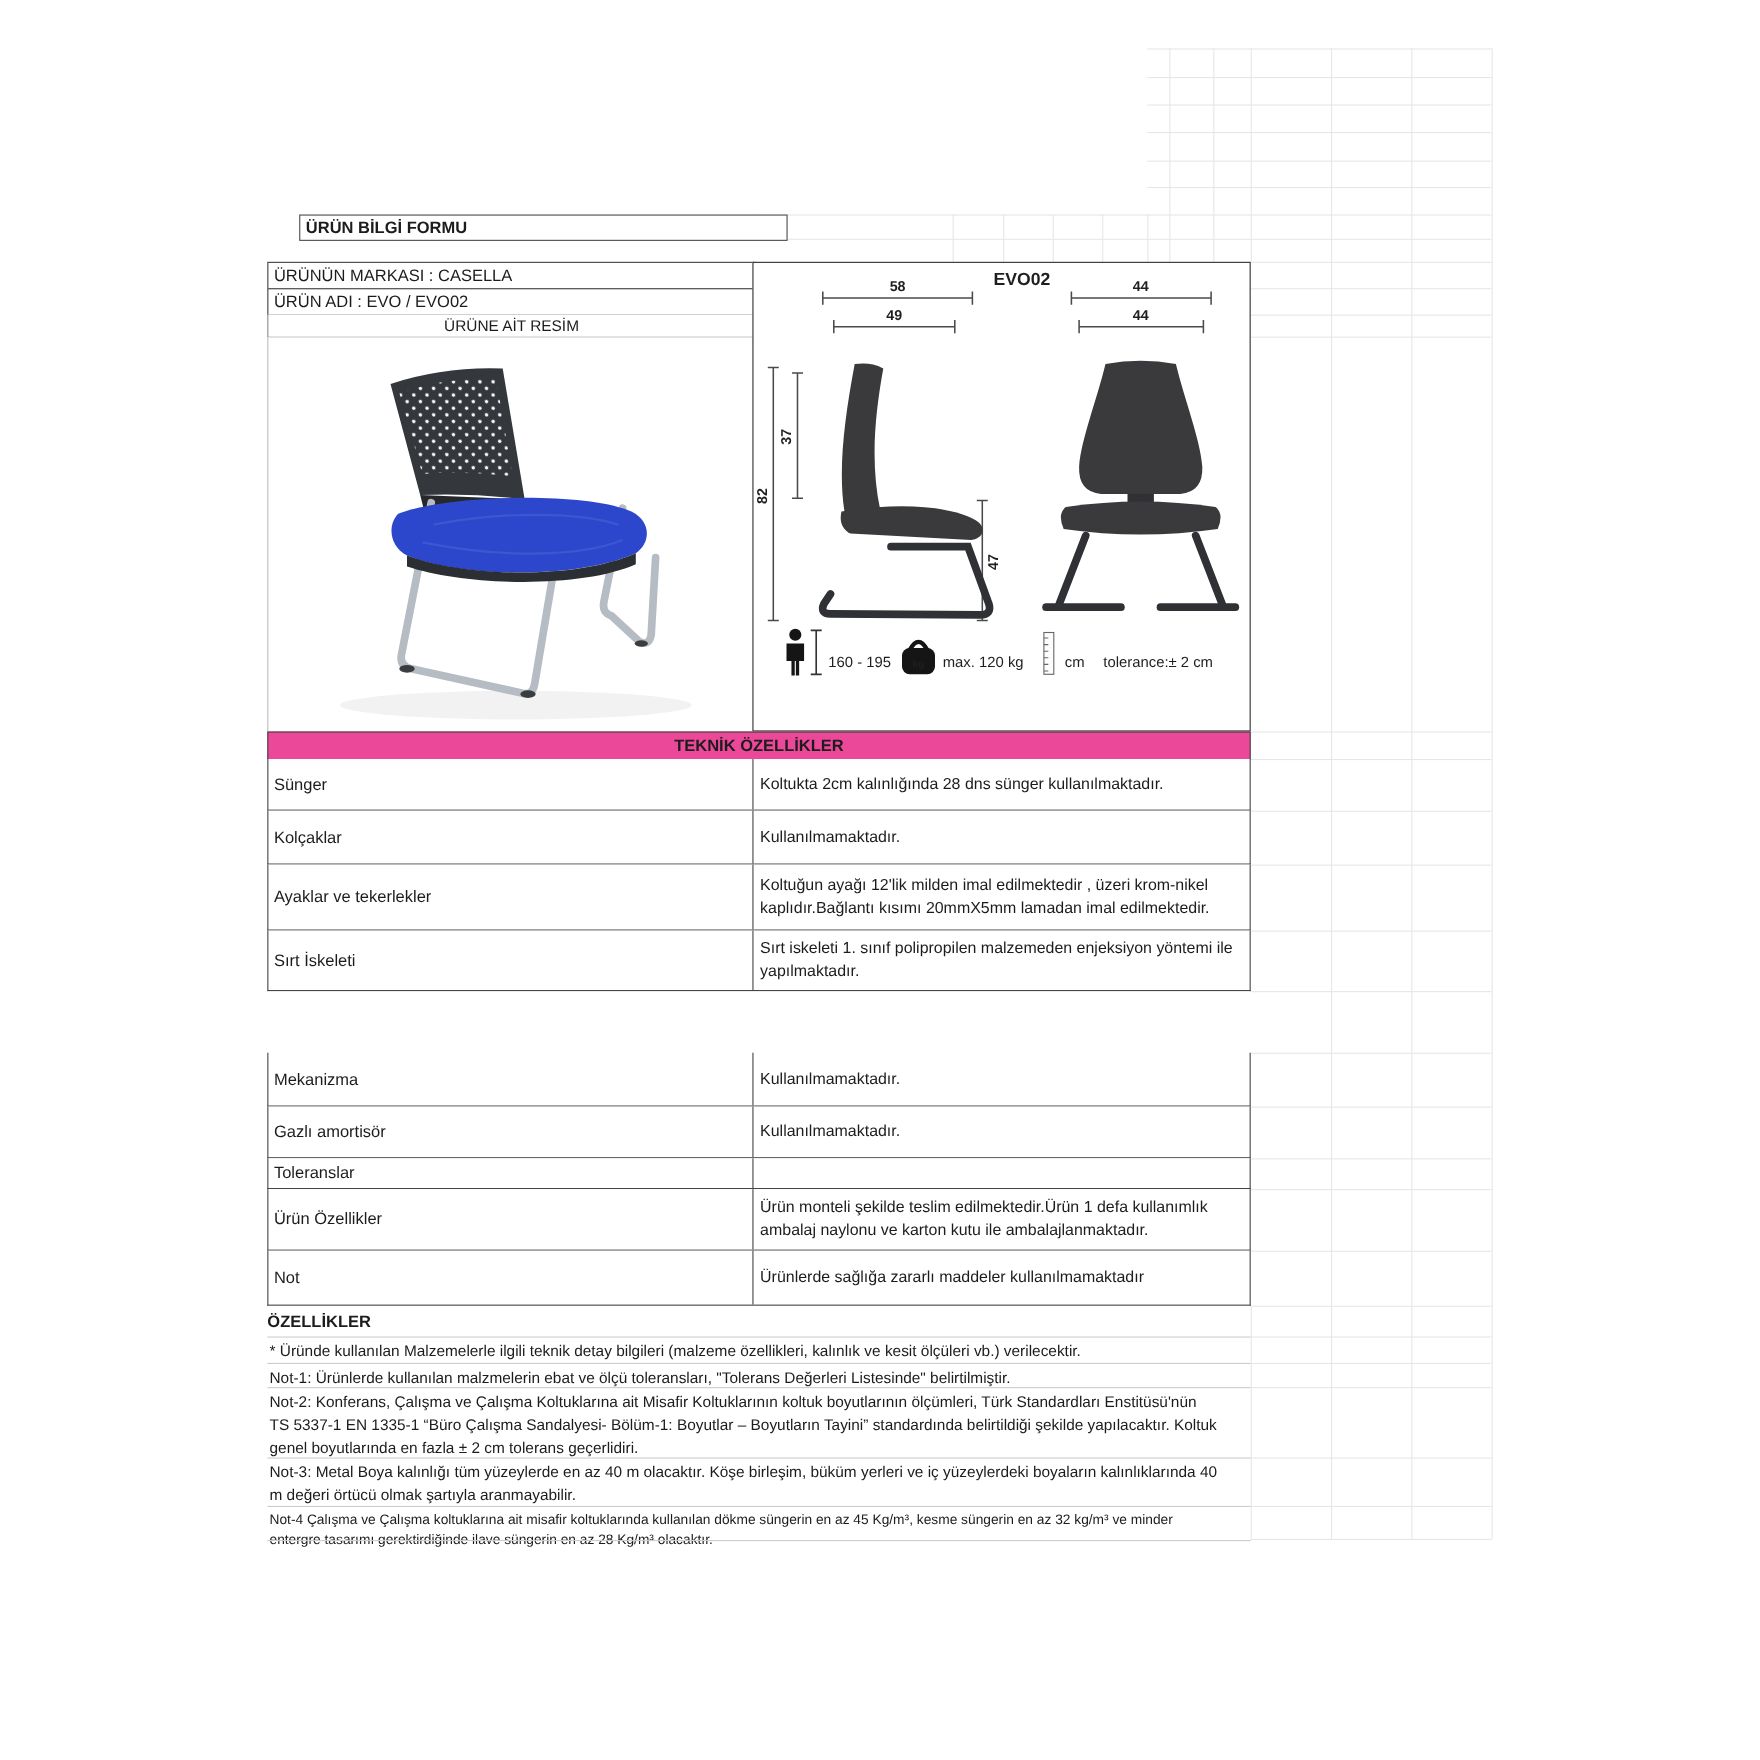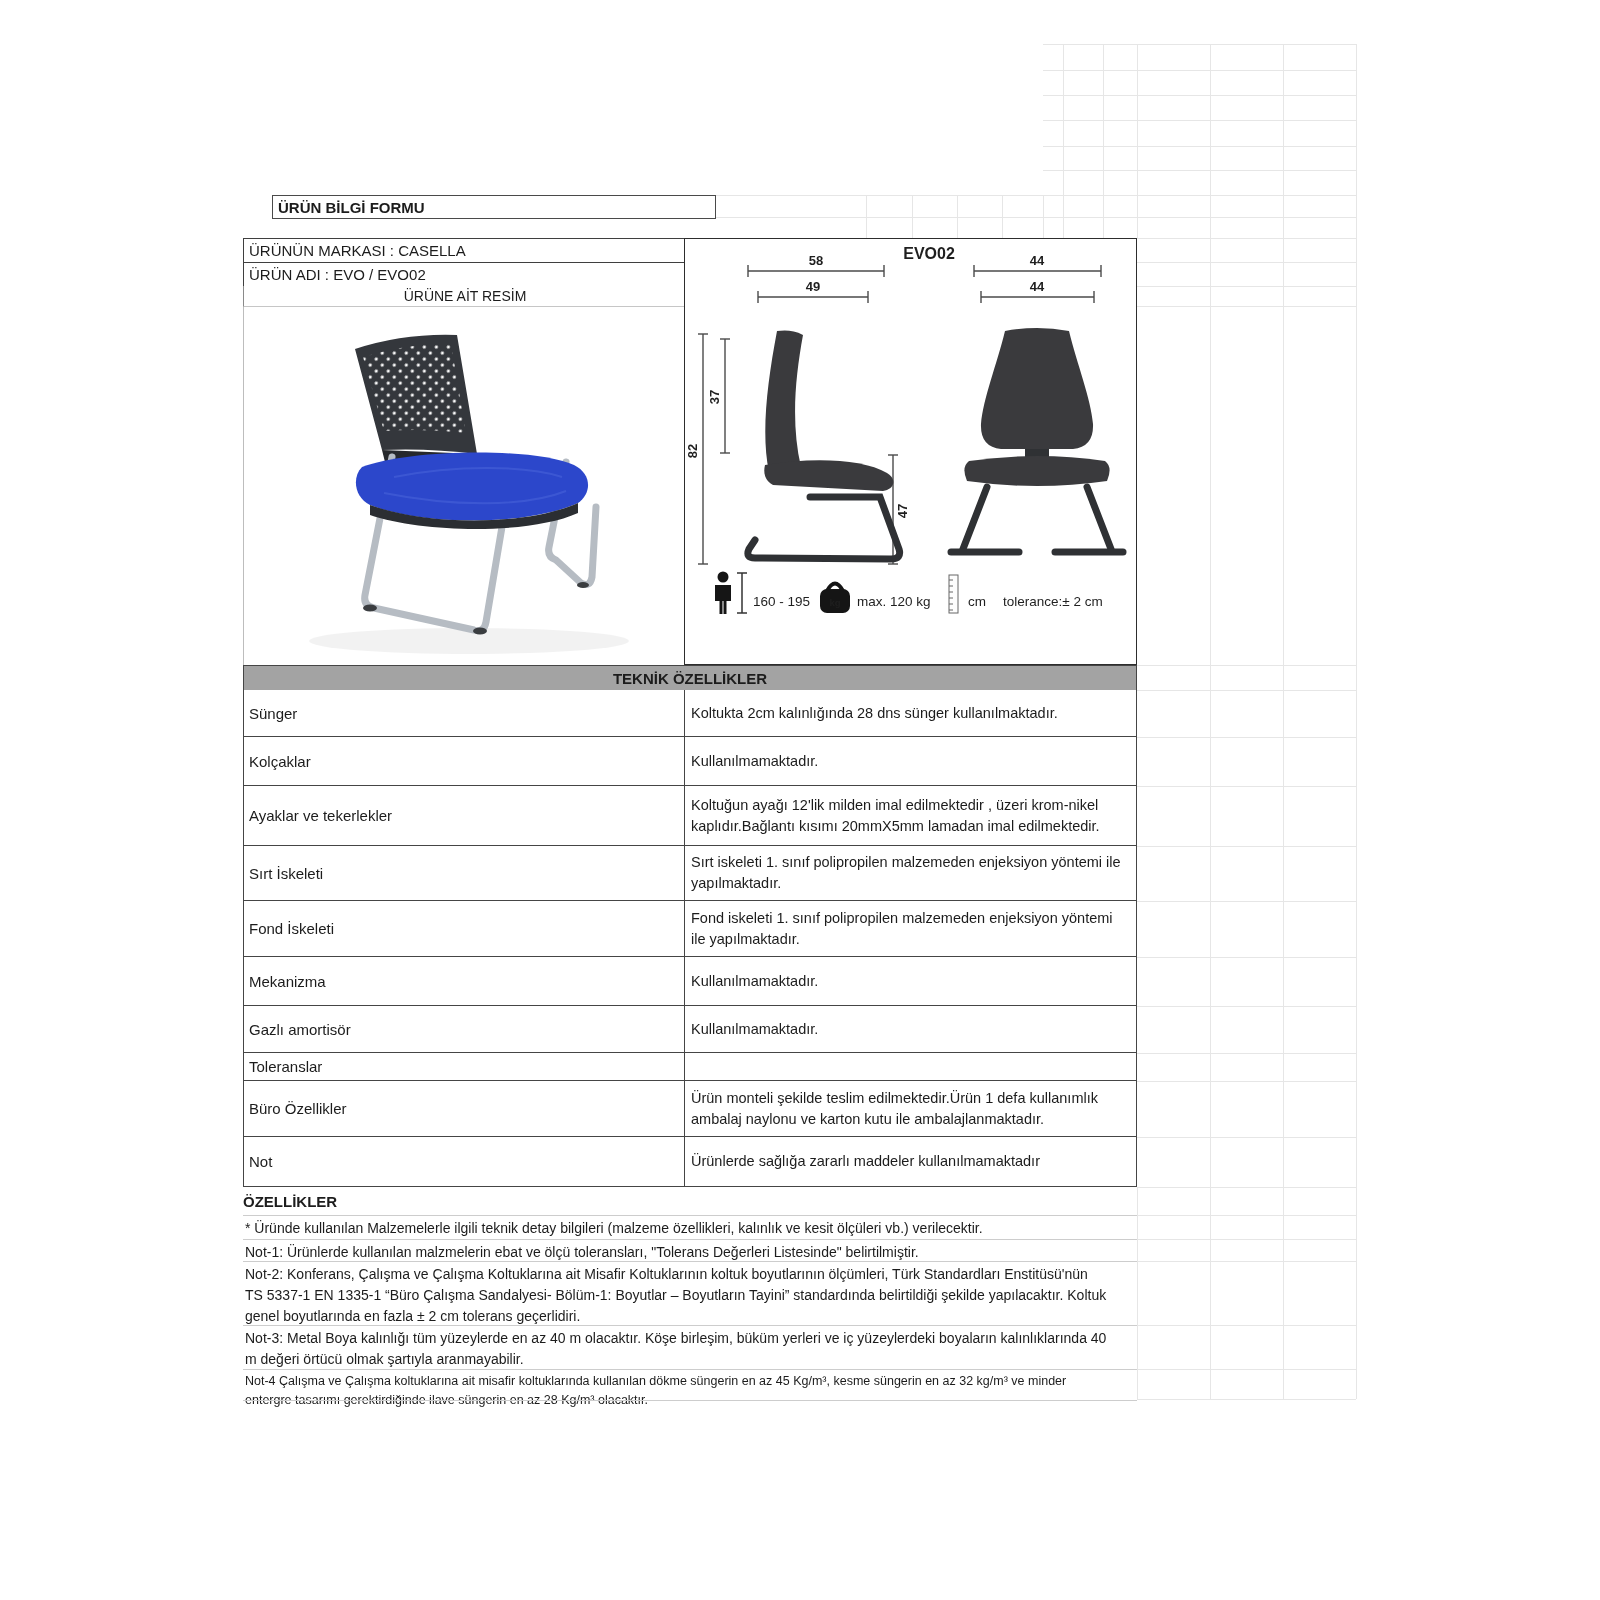--- a/index.html
+++ b/index.html
@@ -10,21 +10,21 @@
   .gh{position:absolute;height:1px;background:#e6e6e6;}
   
   .cell{position:absolute;box-sizing:border-box;display:flex;align-items:center;
         font-size:15px;background:#fff;}
   .b-dark{border:1px solid #3f3f3f;}
   .title-cell{font-weight:bold;padding-left:5px;border:1px solid #4a4a4a;margin-left:29px;}
   .plain{padding-left:5px;}
   .caption-cell{justify-content:center;font-size:14px;
         border-left:1px solid #8a8a8a;border-right:1px dotted #9a9a9a;border-bottom:1px solid #c6c6c6;}
   
-  .thead{position:absolute;left:243px;width:894px;box-sizing:border-box;background:#a3a3a3;
+  .thead{position:absolute;left:243px;width:894px;box-sizing:border-box;background:#ec4899;
         border:1px solid #454545;display:flex;align-items:center;justify-content:center;
         font-weight:bold;font-size:15px;}
   .trow{position:absolute;left:243px;width:894px;box-sizing:border-box;background:#fff;
         border:1px solid #454545;border-top:none;display:flex;}
   .tl{width:441px;box-sizing:border-box;border-right:1px solid #454545;
         display:flex;align-items:center;padding:2px 4px 2px 5px;font-size:15px;}
   .tv{flex:1;display:flex;align-items:center;padding:3px 12px 3px 6px;
         font-size:14.5px;line-height:1.42;}
   
   .notes-title{position:absolute;left:243px;width:894px;box-sizing:border-box;
@@ -229,37 +229,33 @@
     <div class="tv">Kullanılmamaktadır.</div>
   </div>
   <div class="trow" style="top:786px;height:60px">
     <div class="tl">Ayaklar ve tekerlekler</div>
     <div class="tv">Koltuğun ayağı 12'lik milden imal edilmektedir , üzeri krom-nikel kaplıdır.Bağlantı kısımı 20mmX5mm lamadan imal edilmektedir.</div>
   </div>
   <div class="trow" style="top:846px;height:55px">
     <div class="tl">Sırt İskeleti</div>
     <div class="tv">Sırt iskeleti 1. sınıf polipropilen malzemeden enjeksiyon yöntemi ile yapılmaktadır.</div>
   </div>
-  <div class="trow" style="top:901px;height:56px">
-    <div class="tl">Fond İskeleti</div>
-    <div class="tv">Fond iskeleti 1. sınıf polipropilen malzemeden enjeksiyon yöntemi ile yapılmaktadır.</div>
-  </div>
   <div class="trow" style="top:957px;height:49px">
     <div class="tl">Mekanizma</div>
     <div class="tv">Kullanılmamaktadır.</div>
   </div>
   <div class="trow" style="top:1006px;height:47px">
     <div class="tl">Gazlı amortisör</div>
     <div class="tv">Kullanılmamaktadır.</div>
   </div>
   <div class="trow" style="top:1053px;height:28px">
     <div class="tl">Toleranslar</div>
   </div>
   <div class="trow" style="top:1081px;height:56px">
-    <div class="tl">Büro Özellikler</div>
+    <div class="tl">Ürün Özellikler</div>
     <div class="tv">Ürün monteli şekilde teslim edilmektedir.Ürün 1 defa kullanımlık ambalaj naylonu ve karton kutu ile ambalajlanmaktadır.</div>
   </div>
   <div class="trow" style="top:1137px;height:50px">
     <div class="tl">Not</div>
     <div class="tv">Ürünlerde sağlığa zararlı maddeler kullanılmamaktadır</div>
   </div>
 
   <div class="notes-title" style="top:1189px;height:25px">ÖZELLİKLER</div>
   <div class="note" style="top:1215px;height:24px">* Üründe kullanılan Malzemelerle ilgili teknik detay bilgileri (malzeme özellikleri, kalınlık ve kesit ölçüleri vb.)  verilecektir.</div>
   <div class="note" style="top:1239px;height:22px">Not-1: Ürünlerde kullanılan malzmelerin ebat ve ölçü toleransları, "Tolerans Değerleri Listesinde" belirtilmiştir.</div>

